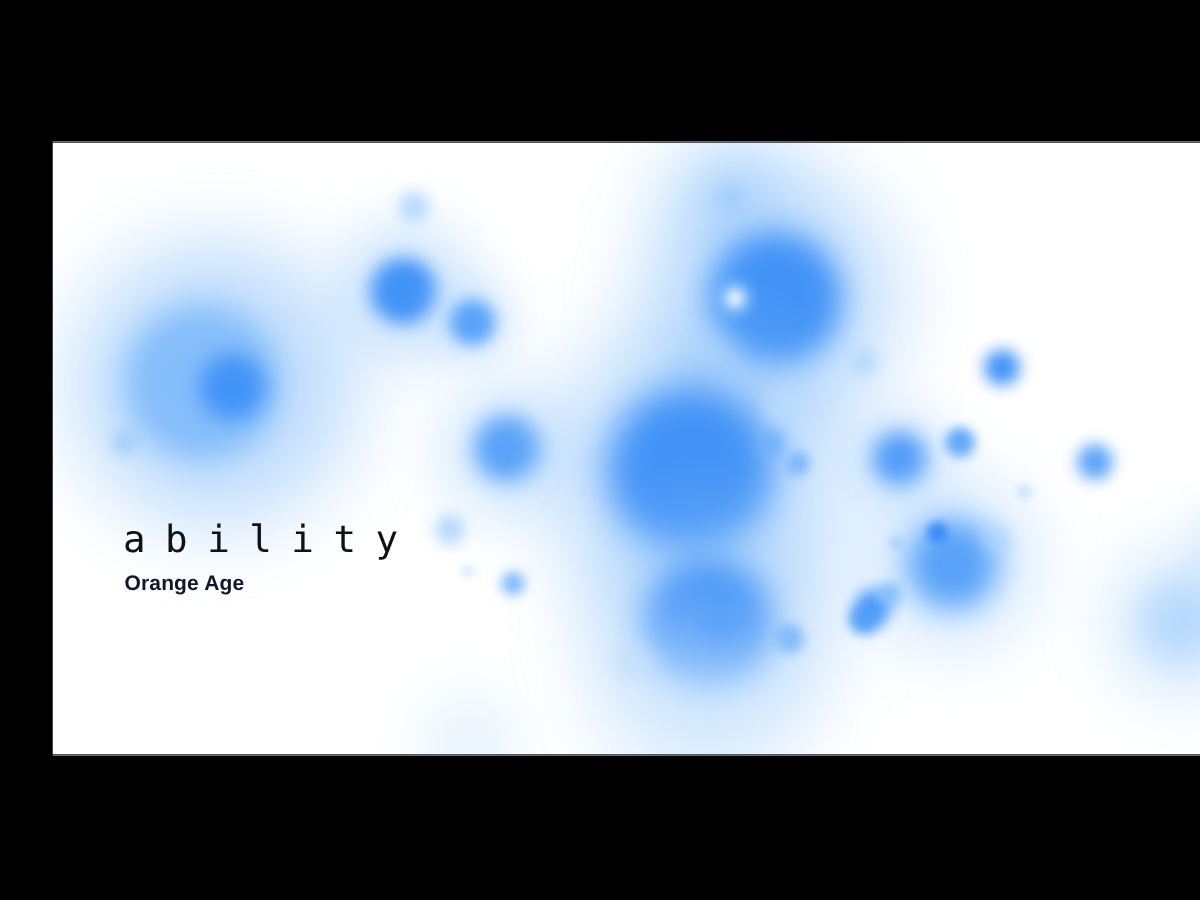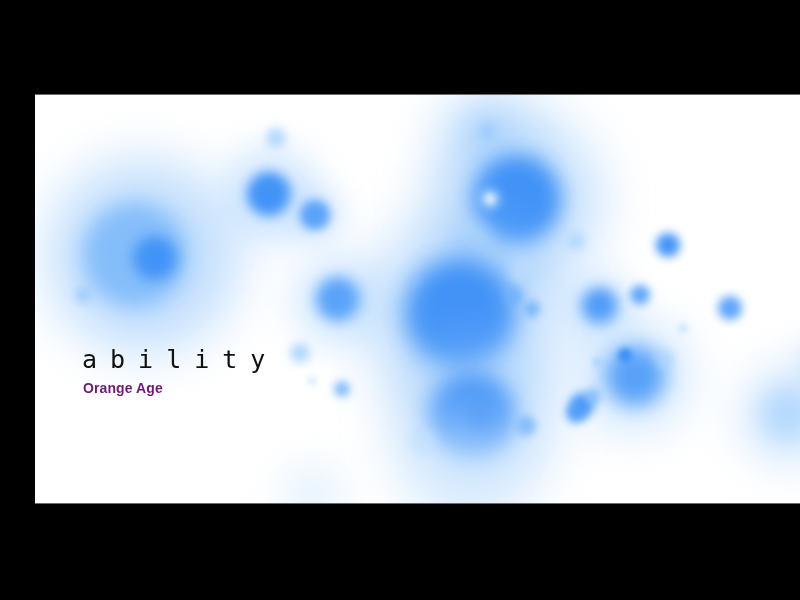--- a/index.html
+++ b/index.html
@@ -160,21 +160,21 @@
         <div class="blob" style="left: 558px; top: 301px; width: 16px; height: 16px; background: rgb(127, 187, 250); opacity: 0.85; filter: blur(4px);"></div>
         <div class="blob" style="left: 755px; top: 320px; width: 100px; height: 100px; background: rgb(188, 220, 253); opacity: 0.6; filter: blur(22px);"></div>
         <div class="blob" style="left: 752px; top: 319px; width: 52px; height: 52px; background: rgb(169, 211, 253); opacity: 0.75; filter: blur(12px);"></div>
         <div class="blob" style="left: 798px; top: 272px; width: 60px; height: 60px; background: rgb(156, 203, 252); opacity: 0.6; filter: blur(16px);"></div>
         <div class="blob" style="left: 430px; top: 372px; width: 120px; height: 120px; background: rgb(207, 231, 254); opacity: 0.55; filter: blur(26px);"></div>
         <div class="blob" style="left: 278px; top: 400px; width: 68px; height: 68px; background: rgb(219, 238, 254); opacity: 0.6; filter: blur(18px);"></div>
       </div>
 
     <div id="titleblock">
       <div id="title" style="color: rgb(17, 17, 17);">ability</div>
-      <div id="subtitle" style="color: #701a75;">Orange Age</div>
+      <div id="subtitle" style="color: #0f172a;">Orange Age</div>
     </div>
   </div>
 
   <div class="letterbox bottom" style="background: rgb(0, 0, 0); height: 97px;">
     <div class="edge" style="background: rgb(107, 107, 107);"></div>
   </div>
 
 </div>
 
 </body></html>

